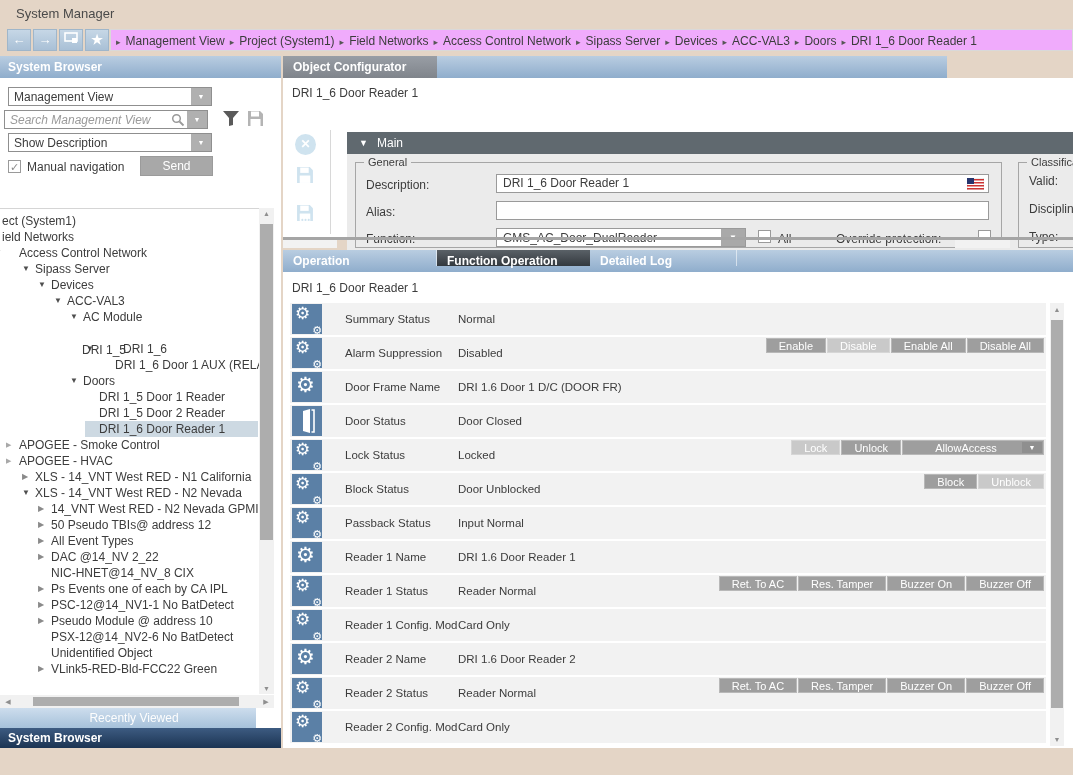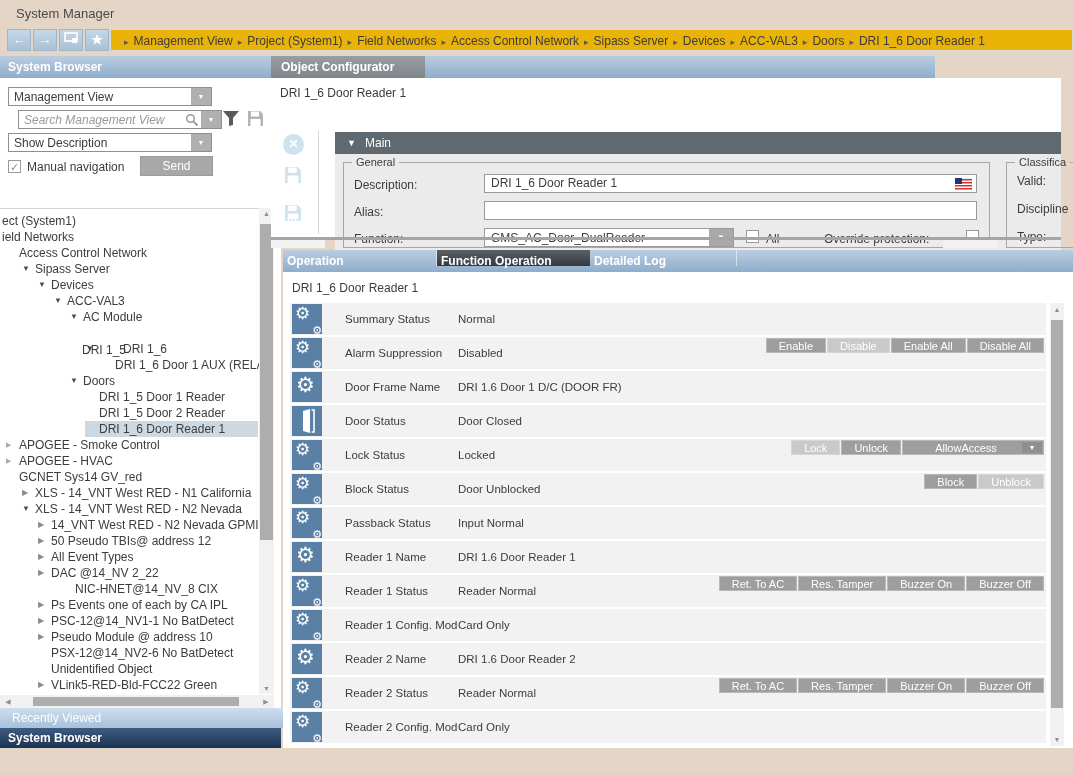--- a/index.html
+++ b/index.html
@@ -7,22 +7,22 @@
     overflow:hidden;font-family:"Liberation Sans",sans-serif;font-size:12px;color:#3c3c3c;}
   .abs{position:absolute;}
 
   
   .apptitle{position:absolute;left:16px;top:6px;font-size:13px;color:#4a4a4a;}
 
   
   .navbtn{position:absolute;top:0;width:24px;height:22px;border:1px solid #9fb6ca;
     background:linear-gradient(#c6d7e6,#a9c0d6);color:#fff;text-align:center;line-height:20px;
     font-size:13px;font-weight:bold;padding:0;box-sizing:border-box;font-family:inherit;}
-  .breadcrumb{position:absolute;left:110px;top:0;right:0;height:22px;background:#eab308;
-    line-height:22px;white-space:nowrap;overflow:hidden;padding-left:8px;border:1px solid #d9d9d9;box-sizing:border-box;}
+  .breadcrumb{position:absolute;left:110px;top:0;right:0;height:22px;background:#f0abfc;
+    line-height:22px;white-space:nowrap;overflow:hidden;padding-left:0;border:1px solid #d9d9d9;box-sizing:border-box;}
   .bc-sep{color:#555;font-size:9px;margin:0 5px;}
   .bc-item{color:#3c3c3c;}
 
   
   .panel-header{height:22px;background:linear-gradient(var(--hdrtop,#b9cde1),var(--hdrbot,#8fadcc));
     color:#fff;font-weight:bold;line-height:22px;padding-left:8px;box-sizing:border-box;}
 
   
   .left-panel{position:absolute;left:0;top:56px;width:281px;height:692px;background:#fff;}
   .sb-controls{position:absolute;left:0;top:22px;width:281px;height:130px;background:#fff;}
@@ -45,29 +45,29 @@
   .tarrow.right{color:#8a8a8a;}
   .tarrow.right-small{color:#a9a9a9;font-size:7px;}
   .tree-row .hl{position:absolute;top:0;bottom:0;right:1px;background:var(--selrow,#cdd9e2);}
   .tree-row .tlabel{z-index:1;}
 
   
   .sbar{background:#f1f1f1;}
   .sb-arrow{position:absolute;color:#8f8f8f;font-size:7px;text-align:center;}
   .sb-thumb{position:absolute;background:#adadad;}
 
-  .recently{position:absolute;left:0;top:652px;width:283px;height:20px;
+  .recently{position:absolute;left:0;top:652px;width:256px;height:20px;
     background:linear-gradient(var(--rvtop,#cddded),var(--rvbot,#a6c1da));color:#fdfdfd;
-    line-height:20px;padding-left:12px;box-sizing:border-box;}
+    line-height:20px;padding-left:12px;box-sizing:border-box;text-align:center;}
   .sysbottom{position:absolute;left:0;top:672px;width:281px;height:20px;
     background:linear-gradient(var(--nvtop,#3d5b81),var(--nvbot,#1b3453));color:#fff;font-weight:bold;
     line-height:20px;padding-left:8px;box-sizing:border-box;}
 
   
-  .obj-panel{position:absolute;left:271px;top:56px;width:664px;height:192px;}
+  .obj-panel{position:absolute;left:283px;top:56px;width:664px;height:192px;}
   .obj-tab{position:absolute;left:0;top:0;width:154px;height:22px;
     background:linear-gradient(#999ea5,#7f848b);color:#fff;font-weight:bold;line-height:22px;
     padding-left:10px;box-sizing:border-box;}
   .obj-body{position:absolute;left:0;top:22px;width:790px;height:159px;background:#fff;}
   .obj-title{position:absolute;left:9px;top:8px;}
   .closebtn{position:absolute;left:12px;top:56px;width:21px;height:21px;border-radius:50%;
     background:#cfe3ef;color:#fff;font-weight:bold;font-size:12px;text-align:center;line-height:21px;}
   .icon-sep{position:absolute;left:47px;top:52px;height:104px;border-left:1px solid #d8d8d8;}
   .main-header{position:absolute;left:64px;top:54px;right:0;height:22px;background:var(--mainhdr,#60696f);
     color:#fff;line-height:22px;}
@@ -88,21 +88,21 @@
 
   .obj-hsb{position:absolute;left:0;top:181px;width:790px;height:11px;}
   .obj-hsb .line{position:absolute;left:0;top:0;width:100%;height:3px;background:#a5a5a5;}
   .obj-hsb .t1{position:absolute;left:0;top:3px;width:54px;height:8px;background:#f2f2f2;}
   .obj-hsb .t2{position:absolute;left:672px;top:3px;width:55px;height:8px;background:#f2f2f2;}
 
   
   .op-panel{position:absolute;left:283px;top:250px;width:790px;height:498px;}
   .op-tabbar{position:absolute;left:0;top:0;width:790px;height:22px;display:flex;
     background:linear-gradient(var(--hdrtop,#b9cde1),var(--hdrbot,#8fadcc));}
-  .optab{height:16px;line-height:22px;color:#fff;font-weight:bold;padding-left:4px;
+  .optab{height:16px;line-height:22px;color:#fff;font-weight:bold;padding-left:10px;
     box-sizing:border-box;border-right:1px solid rgba(255,255,255,.55);}
   .optab:nth-child(1){width:154px;}
   .optab:nth-child(2){width:153px;}
   .optab:nth-child(3){width:147px;}
   .optab.active{background:linear-gradient(var(--darktop,#5a6167),var(--darkbot,#33393e));border-right:none;}
   .op-body{position:absolute;left:0;top:22px;width:790px;height:476px;background:#fff;}
   .op-title{position:absolute;left:9px;top:9px;}
   .rows{position:absolute;left:7px;top:31px;width:756px;}
   .oprow{position:relative;height:32px;margin-bottom:2px;background:#f2f2f2;}
   .tile{position:absolute;left:2px;top:1px;width:30px;height:30px;background:var(--tile,#5b80a6);overflow:hidden;}
@@ -143,21 +143,21 @@
   <div class="left-panel">
     <div class="panel-header">
       <span>System Browser</span>
     </div>
 
     <div class="sb-controls">
       <div class="combo" style="left:8px;top:9px;width:204px;height:19px;">
         <span class="txt">Management View</span>
         <span class="dd">▼</span>
       </div>
-      <div class="combo" style="left:18px;top:32px;width:204px;height:19px;">
+      <div class="combo" style="left:4px;top:32px;width:204px;height:19px;">
         <span class="ph">Search Management View</span>
         <svg width="14" height="14" viewBox="0 0 14 14" style="margin-right:2px;">
             <circle cx="5.5" cy="5.5" r="3.8" fill="none" stroke="#9a9a9a" stroke-width="1.5"></circle>
             <line x1="8.5" y1="8.5" x2="12.5" y2="12.5" stroke="#9a9a9a" stroke-width="1.8"></line>
           </svg>
         <span class="dd">▼</span>
       </div>
       <svg class="abs" style="left:222px;top:32px;" width="18" height="17" viewBox="0 0 18 17">
           <path d="M1 1 H17 L11 8 V15 L7 16 V8 Z" fill="#5a5a5a"></path>
         </svg>
@@ -228,24 +228,20 @@
         </div>
         <div class="tree-row">
           <span class="tarrow right-small" style="left: 6px;">▶</span>
           <span class="tlabel" style="left: 19px;">APOGEE - Smoke Control</span>
         </div>
         <div class="tree-row">
           <span class="tarrow right-small" style="left: 6px;">▶</span>
           <span class="tlabel" style="left: 19px;">APOGEE - HVAC</span>
         </div>
         <div class="tree-row">
-          <span class="tarrow down" style="left: -6px;">▼</span>
-          <span class="tlabel" style="left: 19px;">GCNET Sys14 GV_red</span>
-        </div>
-        <div class="tree-row">
           <span class="tarrow right" style="left: 22px;">▶</span>
           <span class="tlabel" style="left: 35px;">XLS - 14_VNT West RED - N1 California</span>
         </div>
         <div class="tree-row">
           <span class="tarrow down" style="left: 22px;">▼</span>
           <span class="tlabel" style="left: 35px;">XLS - 14_VNT West RED - N2 Nevada</span>
         </div>
         <div class="tree-row">
           <span class="tarrow right" style="left: 38px;">▶</span>
           <span class="tlabel" style="left: 51px;">14_VNT West RED - N2 Nevada GPMI</span>
@@ -256,21 +252,21 @@
         </div>
         <div class="tree-row">
           <span class="tarrow right" style="left: 38px;">▶</span>
           <span class="tlabel" style="left: 51px;">All Event Types</span>
         </div>
         <div class="tree-row">
           <span class="tarrow right" style="left: 38px;">▶</span>
           <span class="tlabel" style="left: 51px;">DAC @14_NV 2_22</span>
         </div>
         <div class="tree-row">
-          <span class="tlabel" style="left: 51px; margin-left: 24px;">NIC-HNET@14_NV_8 CIX</span>
+          <span class="tlabel" style="left: 51px;">NIC-HNET@14_NV_8 CIX</span>
         </div>
         <div class="tree-row">
           <span class="tarrow right" style="left: 38px;">▶</span>
           <span class="tlabel" style="left: 51px;">Ps Events one of each by  CA IPL</span>
         </div>
         <div class="tree-row">
           <span class="tarrow right" style="left: 38px;">▶</span>
           <span class="tlabel" style="left: 51px;">PSC-12@14_NV1-1 No BatDetect</span>
         </div>
         <div class="tree-row">

